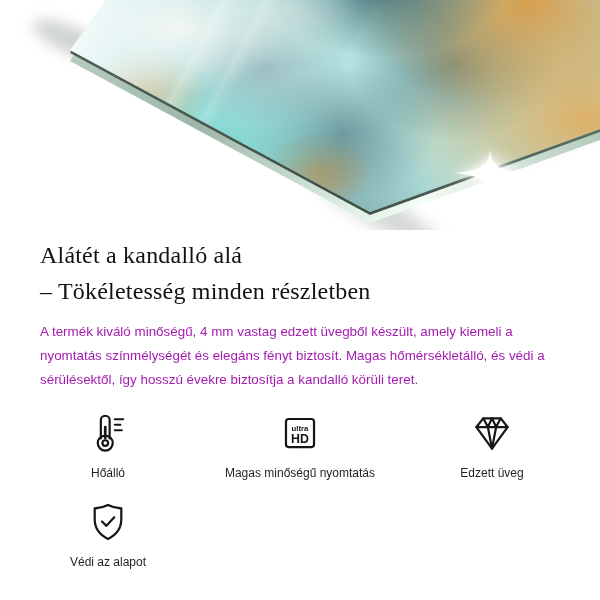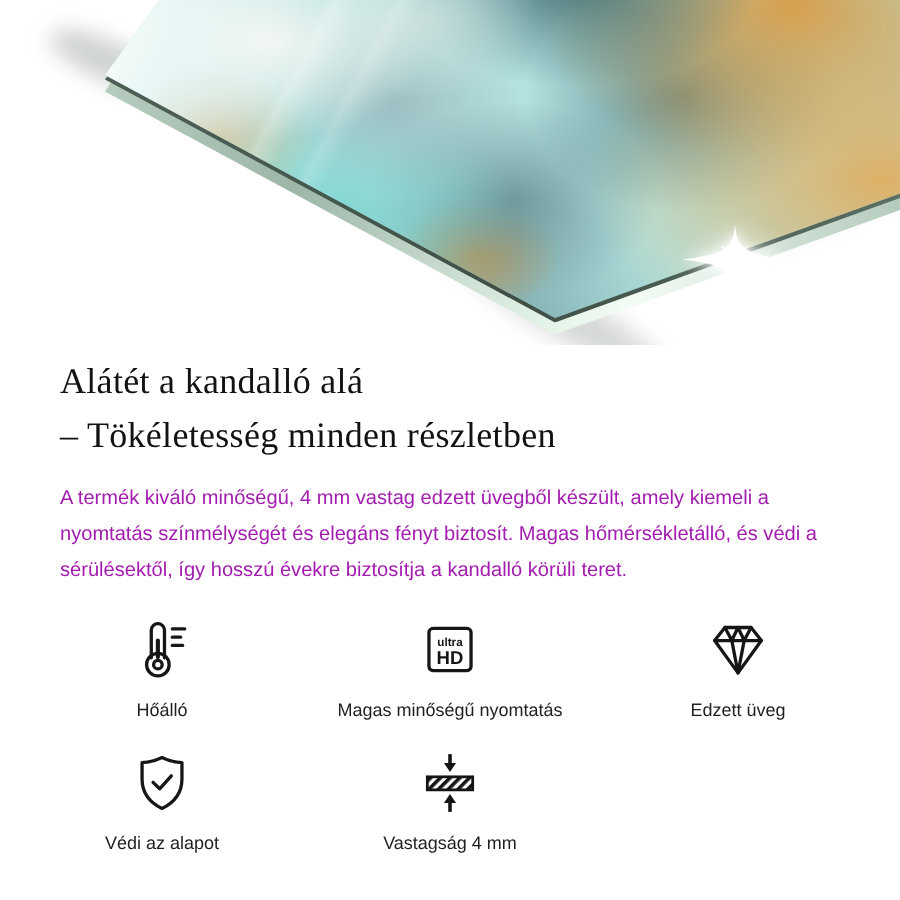--- a/index.html
+++ b/index.html
@@ -155,32 +155,16 @@
         <svg viewBox="0 0 48 48">
           <g class="icon-stroke">
             <path d="M24 5.5 C28.5 7.8 33.5 9 38.5 9.2 V21 C38.5 31.5 32.5 38.3 24 42.5 C15.5 38.3 9.5 31.5 9.5 21 V9.2 C14.5 9 19.5 7.8 24 5.5 Z"></path>
             <path d="M17.5 23.5 L22.3 28.2 L30.8 18.8"></path>
           </g>
         </svg>
         <span class="feature-label">Védi az alapot</span>
       </div>
 
 
-      <div class="feature">
-        <svg viewBox="0 0 48 48">
-          <defs>
-            <pattern id="hatchPat" width="5" height="5" patternTransform="rotate(45)" patternUnits="userSpaceOnUse">
-              <rect width="5" height="5" fill="#ffffff"></rect>
-              <rect width="2.6" height="5" fill="#141414"></rect>
-            </pattern>
-          </defs>
-          <rect x="7.5" y="19.5" width="33" height="9.5" fill="url(#hatchPat)" stroke="#141414" stroke-width="2"></rect>
-          <line x1="24" y1="3" x2="24" y2="9.5" stroke="#141414" stroke-width="2.6"></line>
-          <path d="M19.6 9.5 H28.4 L24 16 Z" fill="#141414"></path>
-          <line x1="24" y1="45" x2="24" y2="38.5" stroke="#141414" stroke-width="2.6"></line>
-          <path d="M19.6 38.5 H28.4 L24 32 Z" fill="#141414"></path>
-        </svg>
-        <span class="feature-label">Vastagság 4 mm</span>
-      </div>
 
     </div>
   </div>
 </div>
 
 </body></html>

